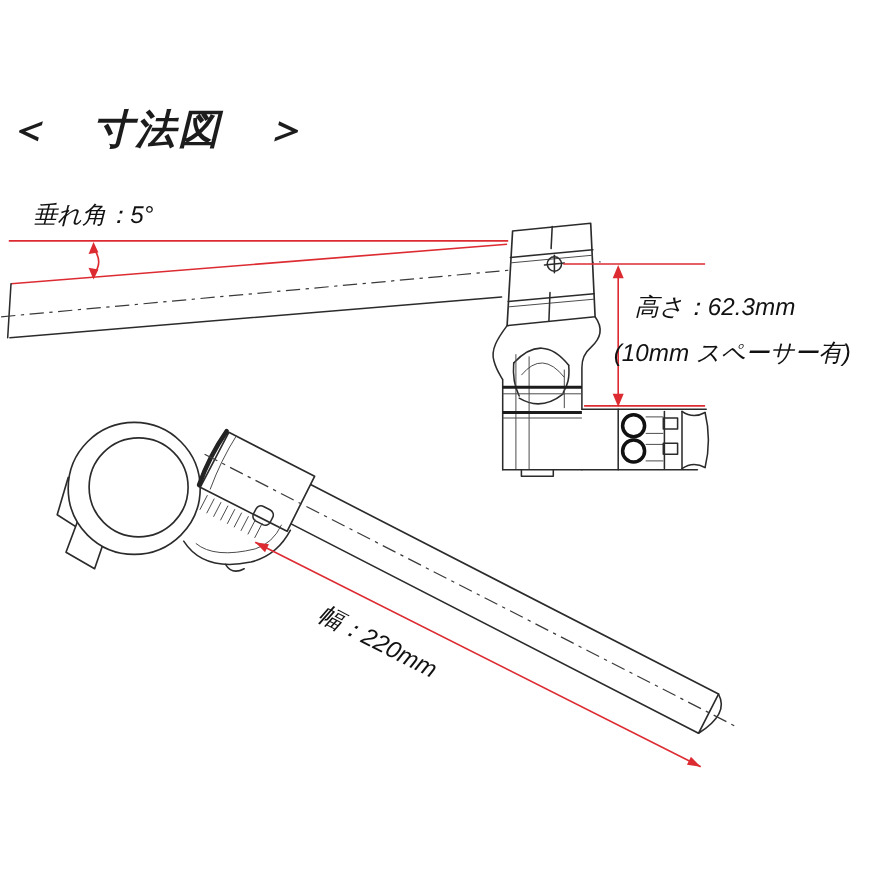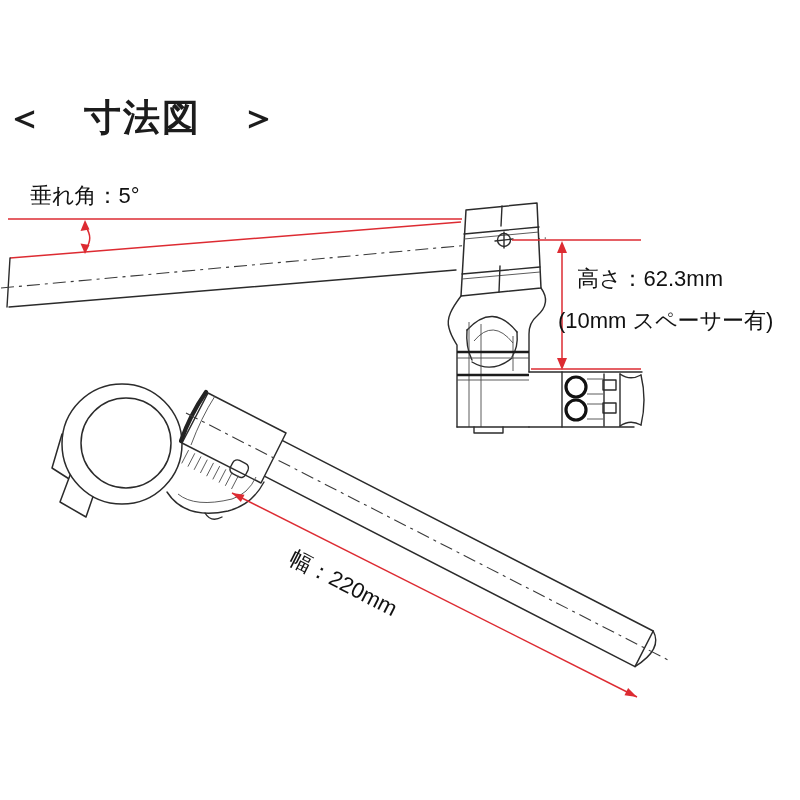--- a/index.html
+++ b/index.html
@@ -2,20 +2,21 @@
 <html style="--dimension-red: #dd2b32; --line-black: #2b2b2b;"><head>
 <meta charset="utf-8">
 <style>
   html, body { margin: 0; padding: 0; background: #fff; }
   .page {
     position: relative;
     width: 800px; height: 800px;
     background: #fff;
     overflow: hidden;
     font-family: "Liberation Sans", "DejaVu Sans", sans-serif;
+    font-style: italic;
   }
   svg { display: block; }
   
   .k  { stroke: var(--line-black, #2b2b2b); fill: none; stroke-width: 1.4; stroke-linecap: round; stroke-linejoin: round; }
   .kthin { stroke: #4a4a4a; fill: none; stroke-width: 0.9; }
   .k2 { stroke: #1c1c1c; fill: none; stroke-width: 2.6; }
   .k3 { stroke: #111; fill: none; stroke-width: 3.2; }
   .k4 { stroke: #222; fill: none; stroke-width: 4.2; stroke-linecap: round; }
   .kw { fill: #fff; stroke: var(--line-black, #2b2b2b); stroke-width: 1.5; stroke-linejoin: round; }
   

